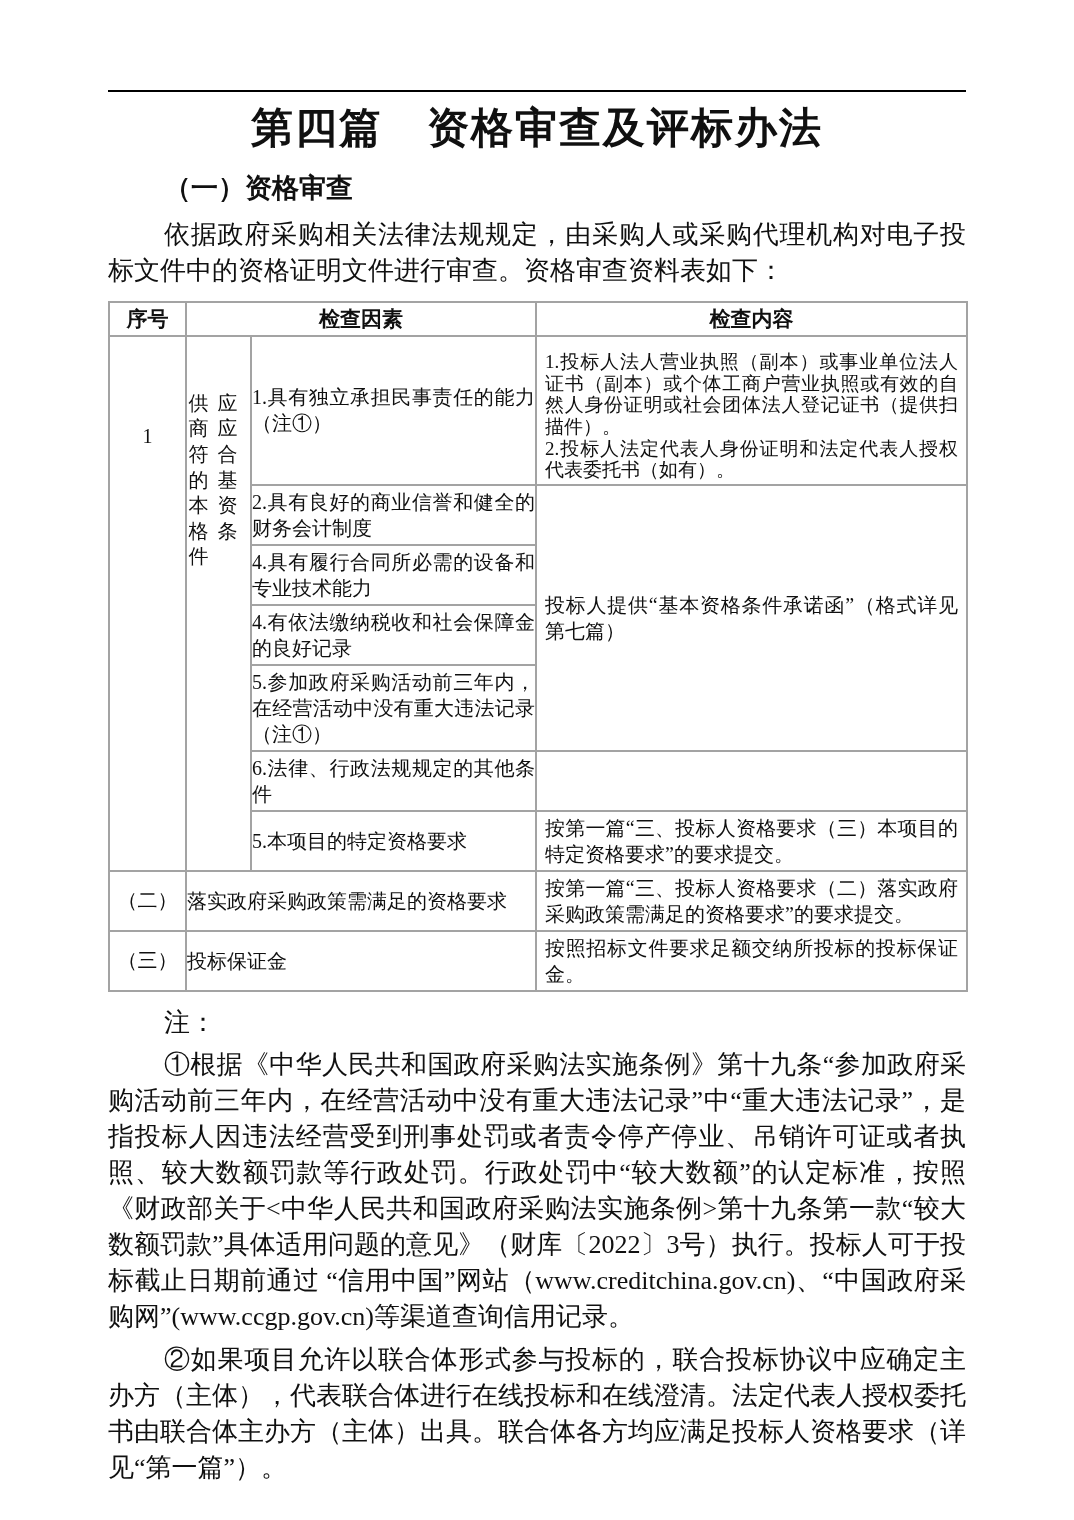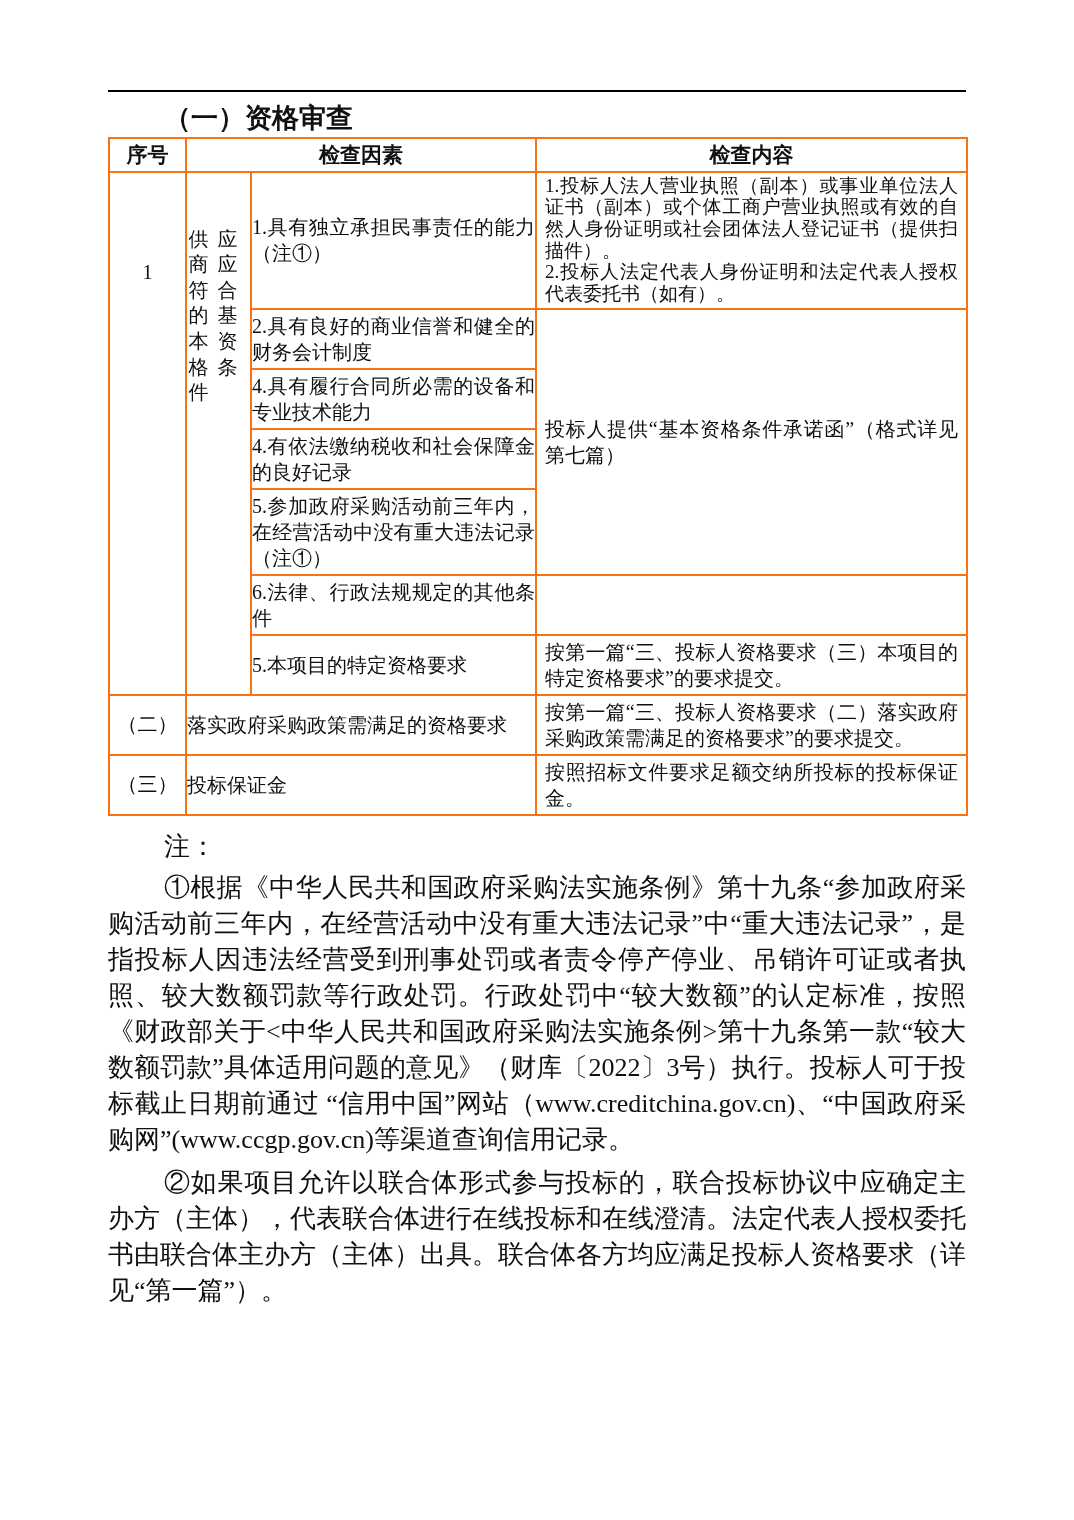--- a/index.html
+++ b/index.html
@@ -26,21 +26,21 @@
     font-size:27px; font-weight:bold; line-height:1.32;
   }
   .intro {
     margin:11px 0 12px 0;
     font-size:26px; line-height:1.38;
     text-indent:2.15em; text-align:justify;
   }
   table.qtable {
     width:100%; border-collapse:collapse; table-layout:fixed;
   }
-  .qtable td, .qtable th { border:2px solid #f97316; box-sizing:border-box; }
+  .qtable td, .qtable th { border:2px solid #a3a3a3; box-sizing:border-box; }
   .qtable th {
     font-size:21px; font-weight:bold; padding:2px; text-align:center;
   }
   .seq-cell {
     text-align:center; vertical-align:top;
     padding-top:88px; font-size:20px;
   }
   .seq-small { text-align:center; vertical-align:middle; font-size:20px; }
   .glabel-cell { vertical-align:top; padding-top:54px; }
   .vlabel {
@@ -50,21 +50,21 @@
   }
   .factor {
     font-size:20px; line-height:1.3;
     padding:3px 0; text-align:justify; vertical-align:middle;
   }
   .content {
     font-size:20px; line-height:1.3;
     padding:3px 8px; text-align:justify; vertical-align:middle;
   }
   .content-first {
-    font-size:19px; line-height:1.14; vertical-align:top; padding-top:2px;
+    font-size:19px; line-height:1.14; vertical-align:top; padding-top:14px;
   }
   tr.hr   { height:26px; }
   tr.r1   { height:106px; }
   tr.r2   { height:52px; }
   tr.r3   { height:50px; }
   tr.r4   { height:50px; }
   tr.r5   { height:76px; }
   tr.r6   { height:52px; }
   tr.r7   { height:54px; }
   tr.r8   { height:50px; }
@@ -76,23 +76,25 @@
     text-indent:2.15em; text-align:justify;
   }
 </style>
 </head>
 <body>
 
 <div class="page">
 
   <div class="top-rule"></div>
 
+  <h1 class="doc-title">第四篇　资格审查及评标办法</h1>
 
   <p class="bold-line">（一）资格审查</p>
 
+  <p class="intro">依据政府采购相关法律法规规定，由采购人或采购代理机构对电子投标文件中的资格证明文件进行审查。资格审查资料表如下：</p>
 
   <table class="qtable">
     <colgroup>
       <col style="width:77px">
       <col style="width:65px">
       <col style="width:285px">
       <col style="width:431px">
     </colgroup>
     <tbody>
         <tr class="hr">

